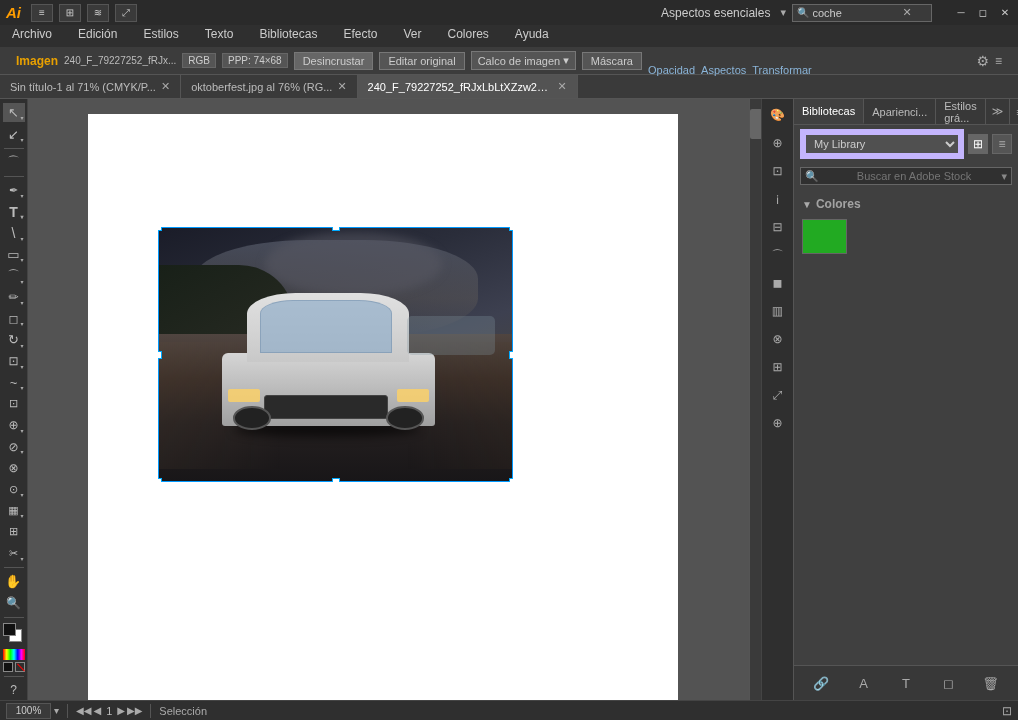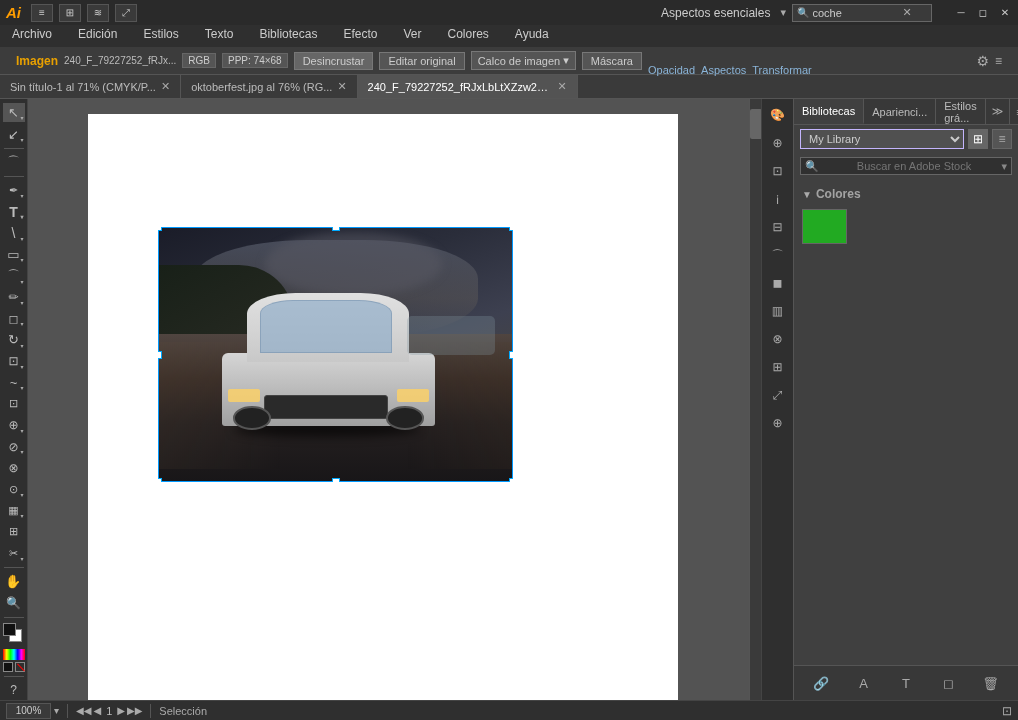--- a/index.html
+++ b/index.html
@@ -69,21 +69,21 @@
 
     
     #libraries-panel { width: 225px; background: #404040; border-left: 1px solid #555; display: flex; flex-direction: column; flex-shrink: 0; }
     #lib-tabs { display: flex; align-items: stretch; background: #383838; border-bottom: 1px solid #555; height: 26px; }
     .lib-tab { padding: 4px 8px; font-size: 11px; color: #bbb; cursor: pointer; border-right: 1px solid #555; display: flex; align-items: center; }
     .lib-tab.active { background: #404040; color: #fff; border-bottom: 2px solid #404040; }
     .lib-tab-more { margin-left: auto; padding: 4px 6px; font-size: 11px; color: #aaa; cursor: pointer; display: flex; align-items: center; }
     .lib-tab-menu { padding: 4px 6px; font-size: 11px; color: #aaa; cursor: pointer; display: flex; align-items: center; border-left: 1px solid #555; }
 
     #lib-toolbar { display: flex; align-items: center; padding: 4px 6px; gap: 4px; background: #404040; }
-    #lib-select { flex: 1; background: #505050; border: 1px solid #c4b5fd; color: #ccc; font-size: 11px; padding: 2px 4px; }
+    #lib-select { flex: 1; background: #505050; border: 6px solid #c4b5fd; color: #ccc; font-size: 11px; padding: 2px 4px; }
     .lib-view-btn { width: 20px; height: 20px; display: flex; align-items: center; justify-content: center; font-size: 12px; color: #aaa; cursor: pointer; background: #555; border: 1px solid #666; }
     .lib-view-btn.active { background: #666; color: #fff; }
 
     #lib-search { padding: 4px 6px; background: #404040; }
     #lib-search-input { width: 100%; background: #303030; border: 1px solid #666; color: #ccc; font-size: 11px; padding: 2px 6px; outline: none; text-align: center; }
 
     #lib-content { flex: 1; padding: 8px; overflow-y: auto; }
     .lib-section-header { display: flex; align-items: center; gap: 4px; margin-bottom: 8px; }
     .lib-section-label { font-size: 12px; color: #a3a3a3; font-weight: bold; }
     .lib-section-arrow { color: #aaa; font-size: 10px; }

